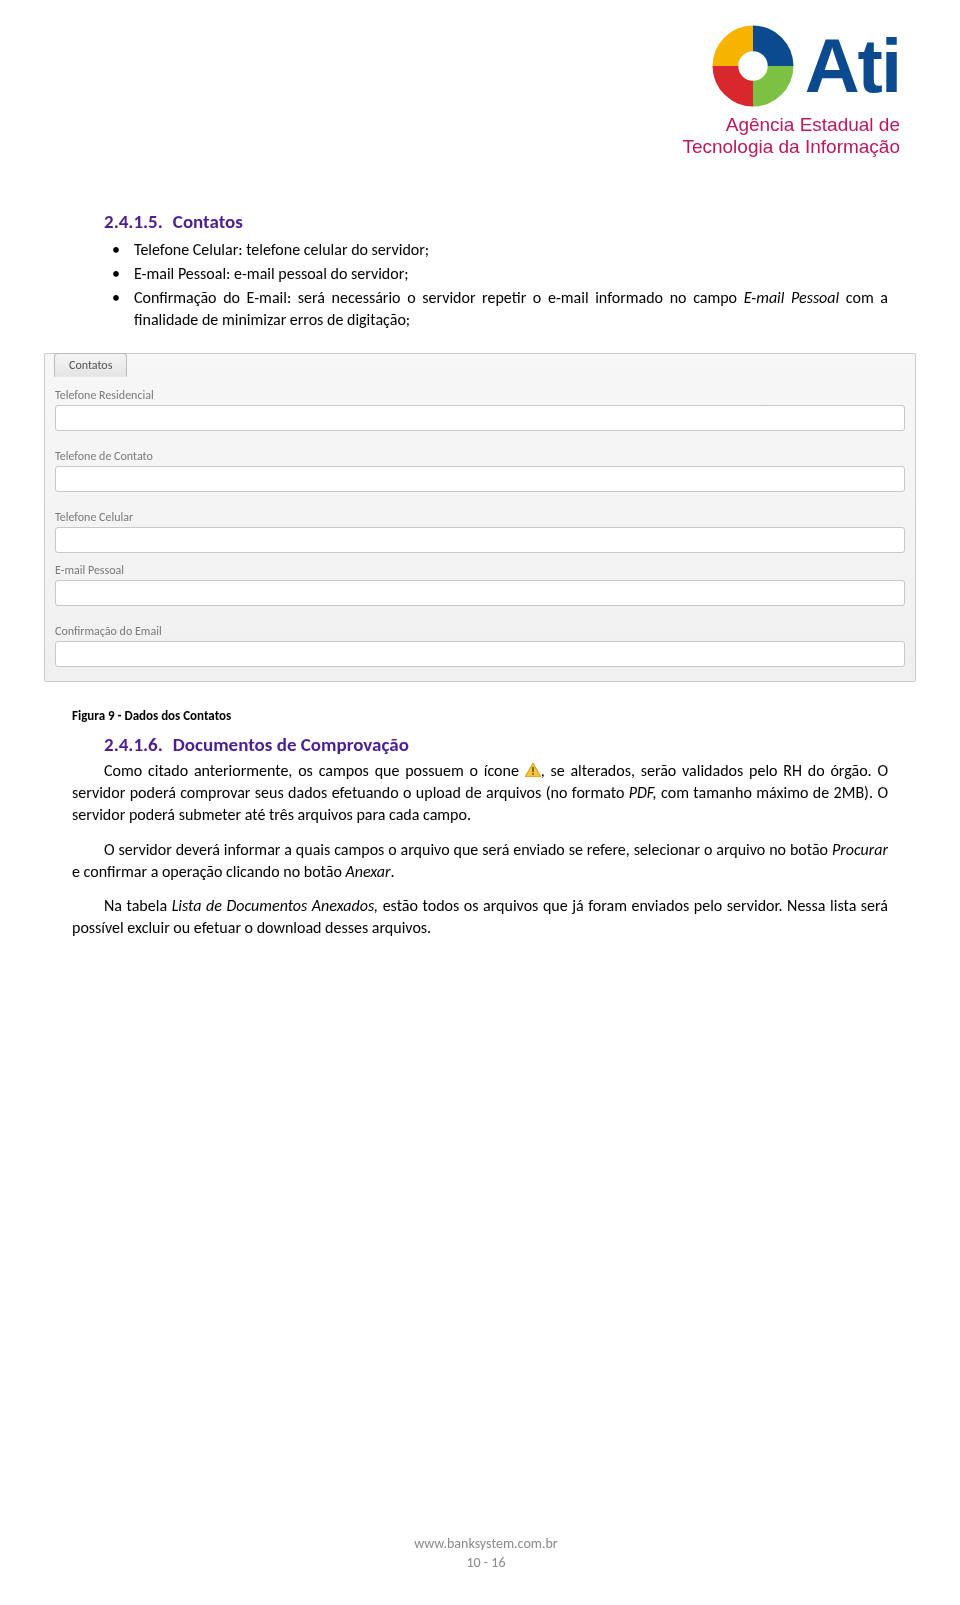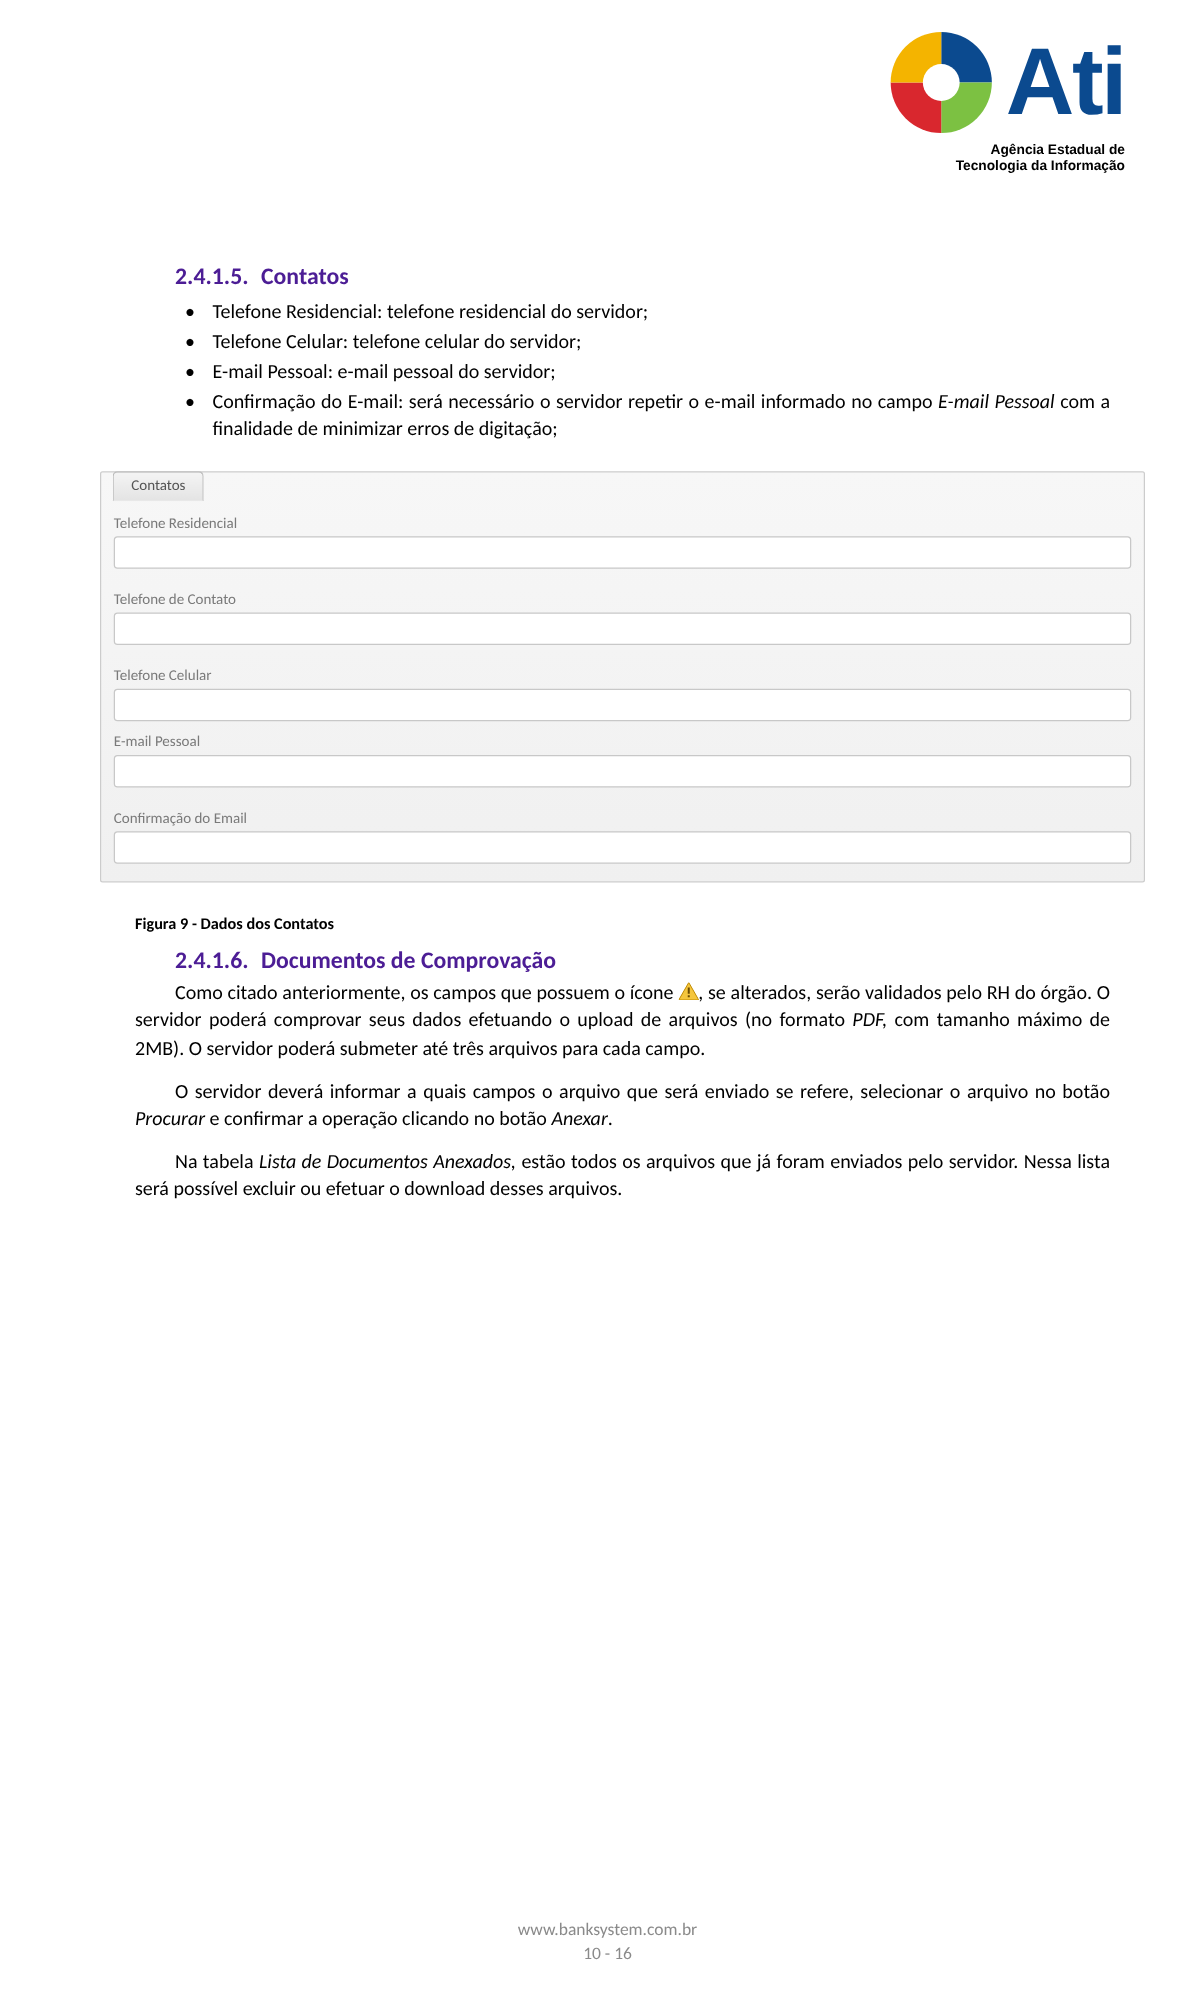--- a/index.html
+++ b/index.html
@@ -5,21 +5,21 @@
   * { box-sizing: border-box; margin: 0; padding: 0; }
   body {
     font-family: Calibri, "Segoe UI", Arial, sans-serif;
     background: #fff;
     width: 960px;
     height: 1605px;
     position: relative;
     color: #000;
   }
   .page {
-    padding: 30px 72px 60px 108px;
+    padding: 30px 72px 60px 72px;
     width: 100%;
     height: 100%;
     position: relative;
   }
   .logo-block {
     position: absolute;
     top: 20px;
     right: 60px;
     width: 340px;
     text-align: right;
@@ -37,23 +37,23 @@
   .logo-ati {
     font-size: 76px;
     font-weight: 800;
     color: #0b4a8f;
     font-family: Arial, sans-serif;
     letter-spacing: -2px;
     line-height: 0.9;
     margin-left: 6px;
   }
   .logo-sub {
-    color: #000000;
-    font-weight: 700;
-    font-size: 11px;
+    color: #be185d;
+    font-weight: 400;
+    font-size: 19px;
     line-height: 1.15;
     font-family: Arial, sans-serif;
     text-align: right;
     margin-top: 2px;
   }
   .content {
     margin-top: 180px;
   }
   h3.sec {
     color: #4c1d95;
@@ -177,21 +177,20 @@
   </div>
 
   <div class="content">
 
     <h3 class="sec">
       <span class="num">2.4.1.5.</span><span>Contatos</span>
     </h3>
 
 
     <ul class="bullets">
-      <li>Telefone Residencial: telefone residencial do servidor;</li>
       <li>Telefone Celular: telefone celular do servidor;</li>
       <li>E-mail Pessoal: e-mail pessoal do servidor;</li>
       <li>
         <span>Confirmação do E-mail: será necessário o servidor repetir o e-mail informado no campo </span><span class="ital">E-mail Pessoal</span><span> com a finalidade de minimizar erros de digitação;</span>
       </li>
     </ul>
 
     <div class="figure-wrap">
       <div class="form-panel">
         <div class="tab">Contatos</div>

